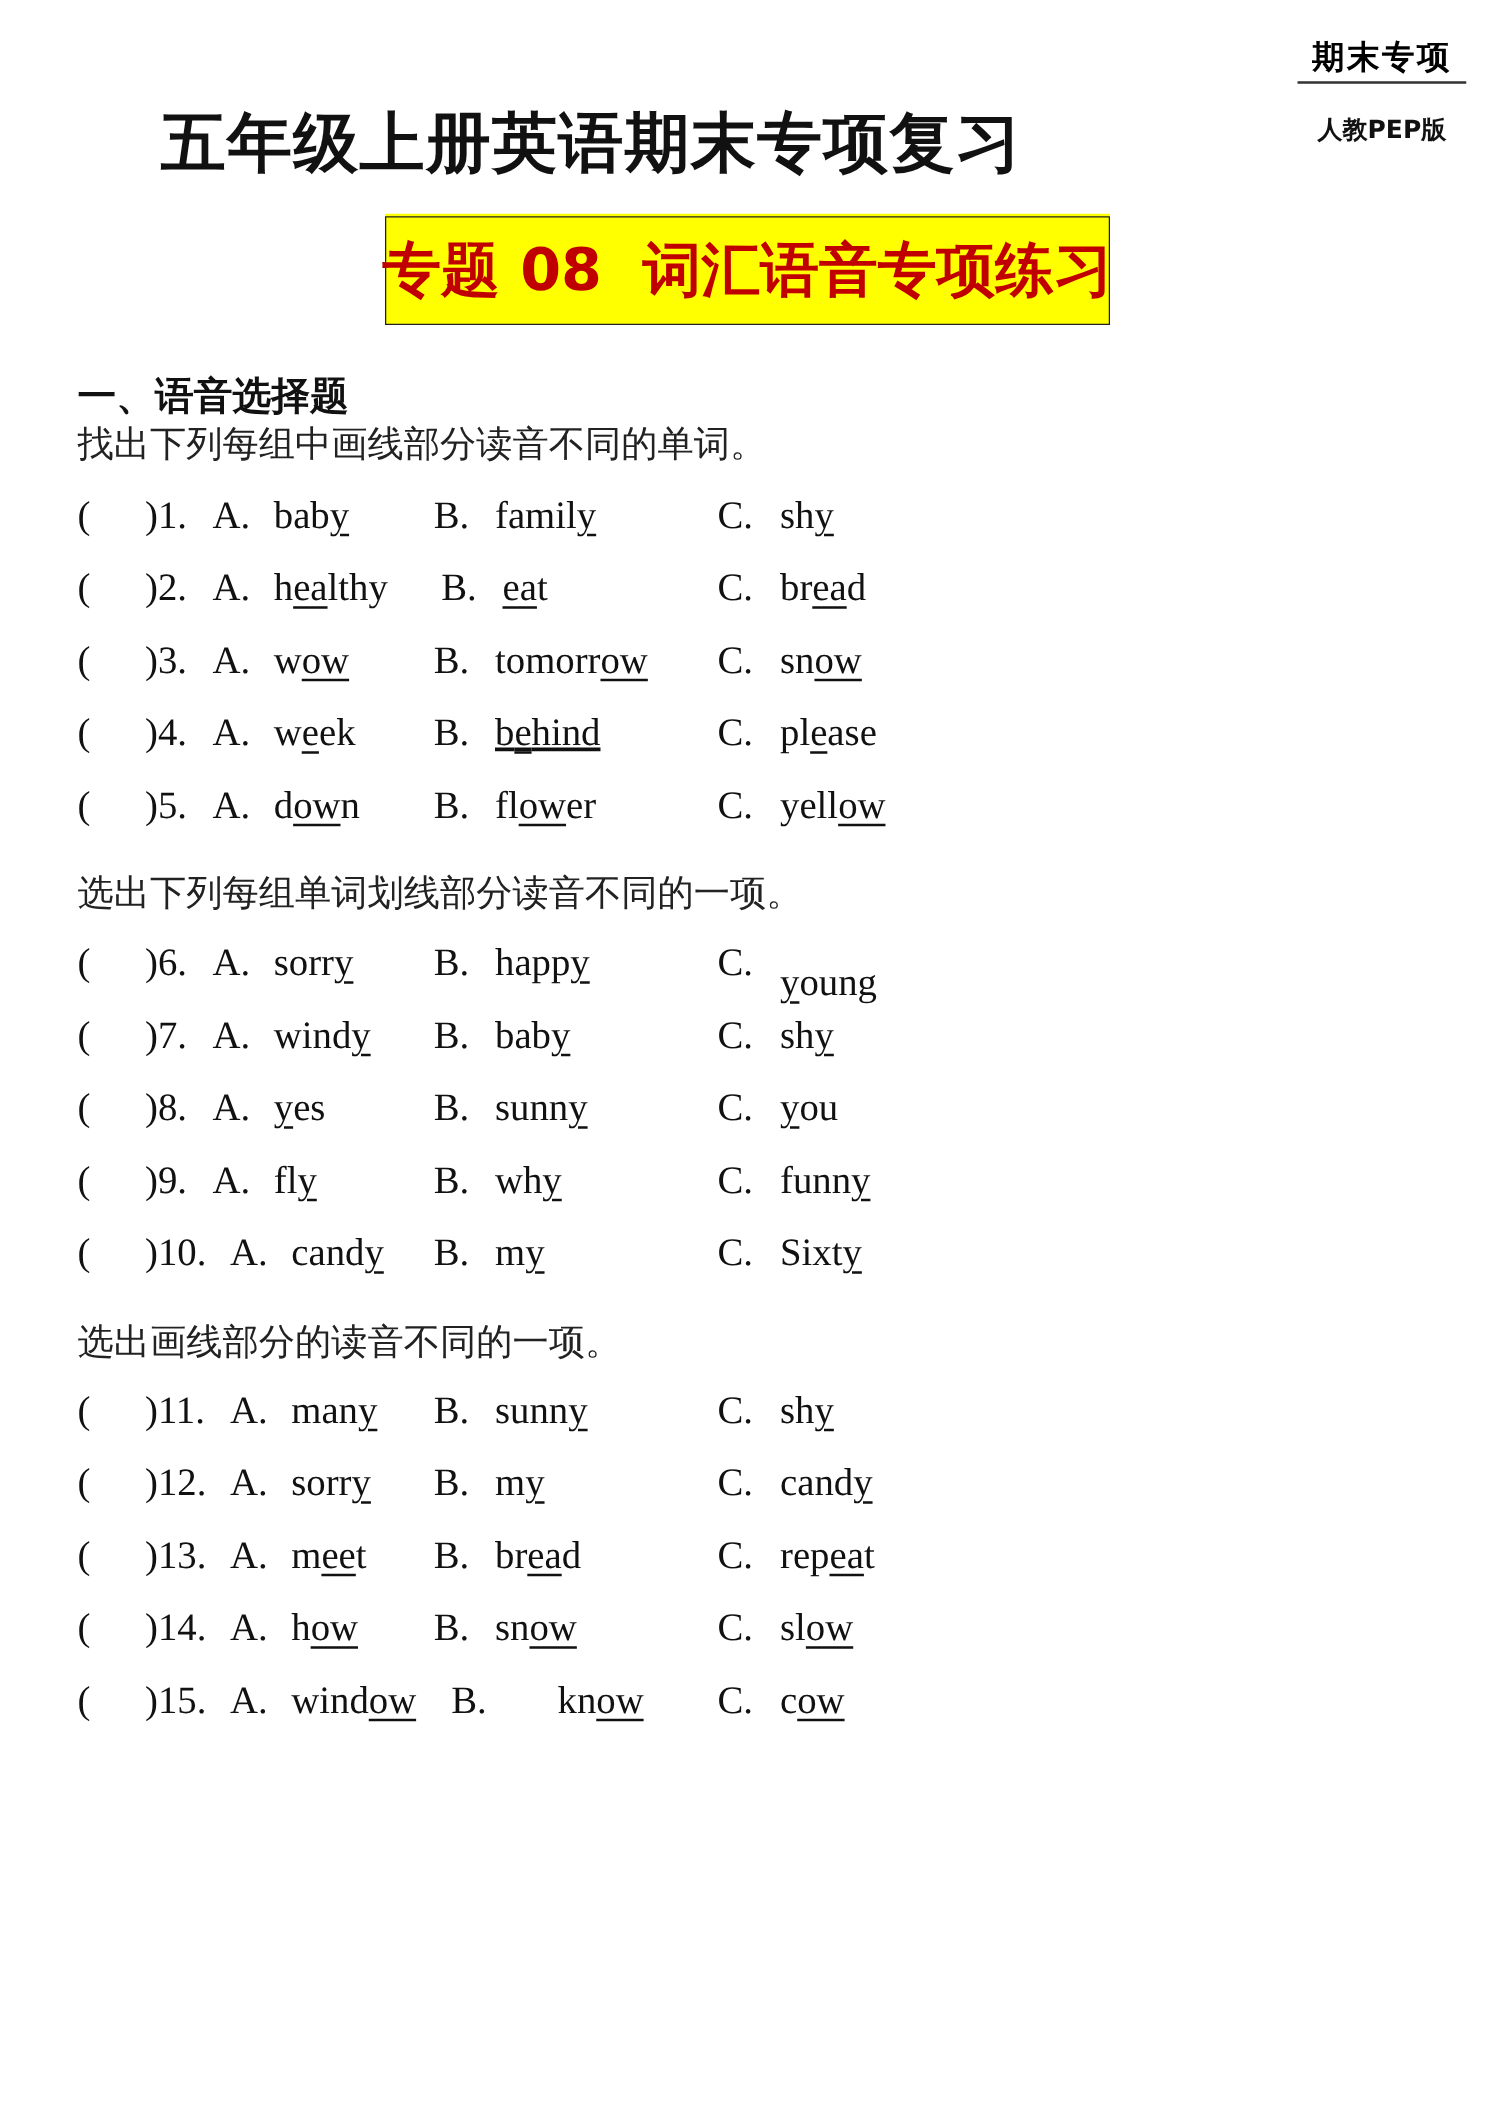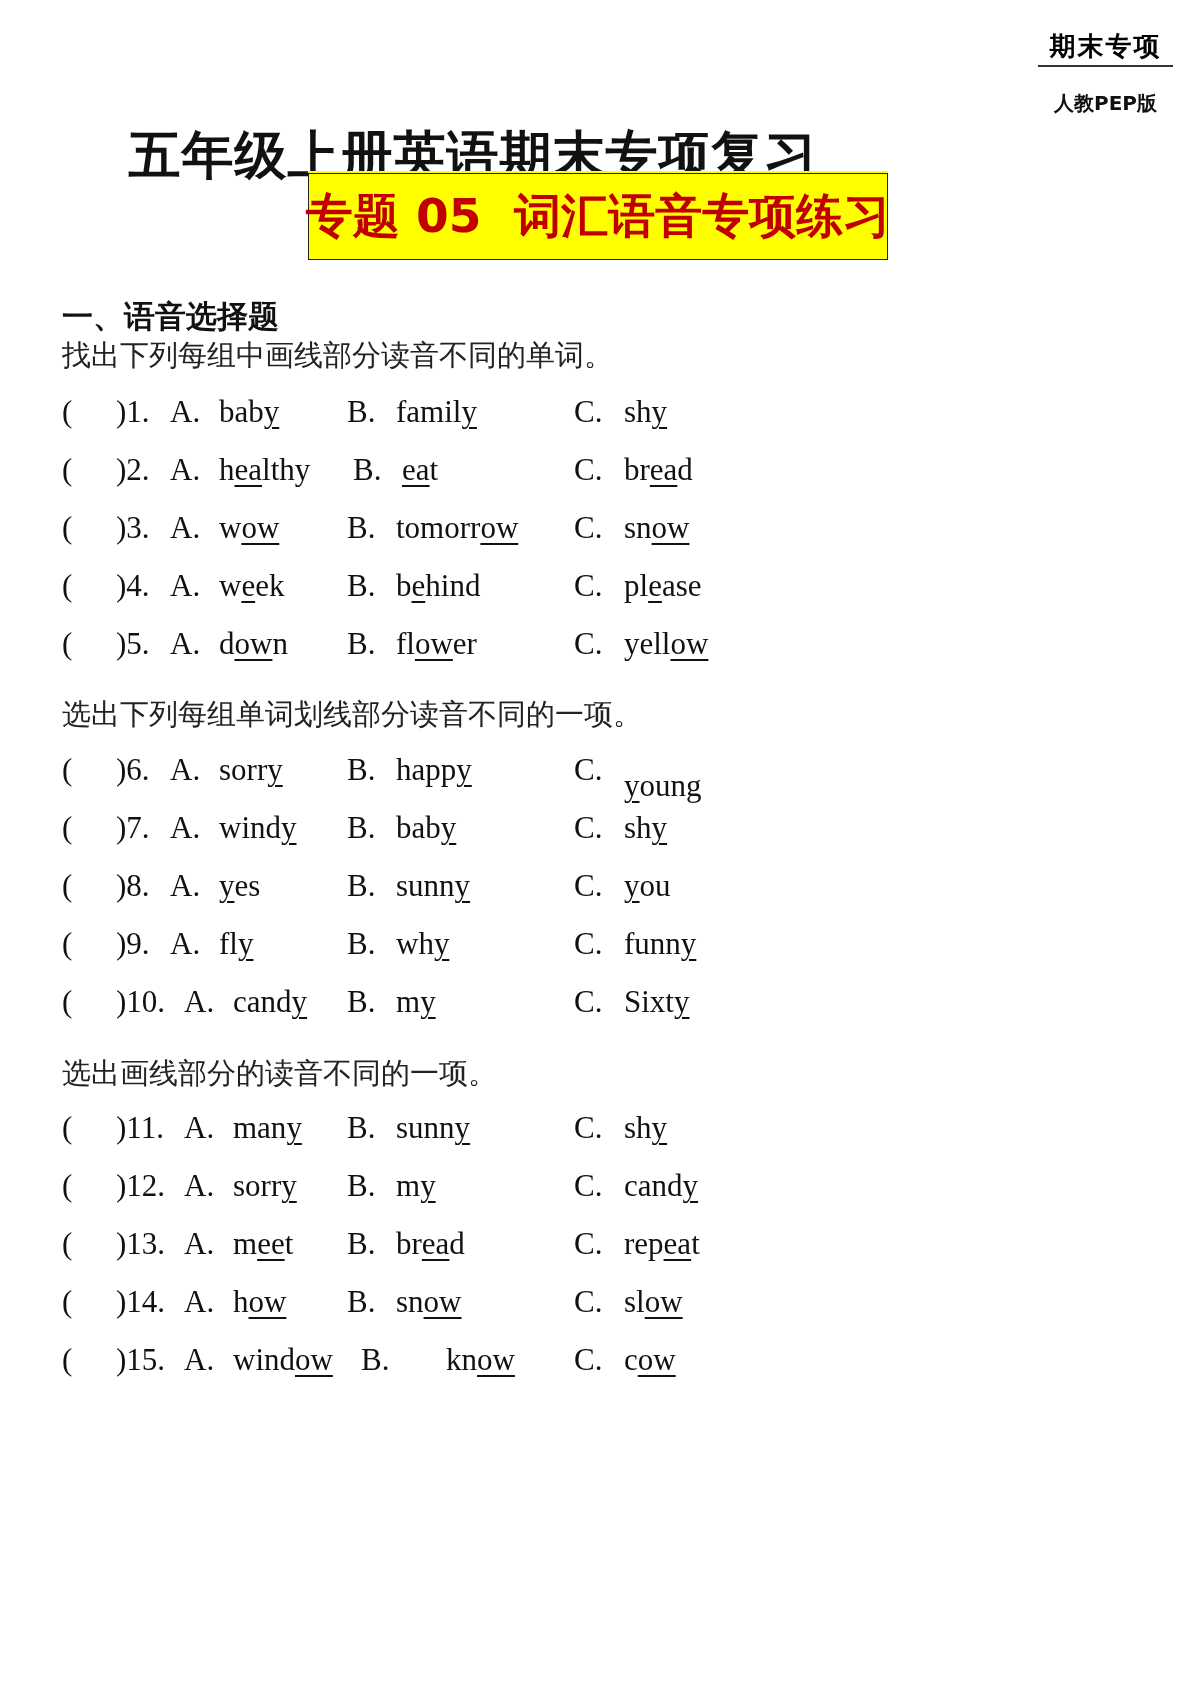--- a/index.html
+++ b/index.html
@@ -6,21 +6,21 @@
   body { width: 1191px; height: 1684px; position: relative; overflow: hidden;
          font-family: "Liberation Serif", "DejaVu Serif", serif; color: #111; }
   .badge { position: absolute; left: 1038px; top: 30px; width: 135px; text-align: center; }
   .badge-top { font-family: "DejaVu Serif", serif; font-weight: bold; color: #000000;
                font-size: 26px; letter-spacing: 2px; line-height: 32px; }
   .badge-rule { height: 2px; background: #333; margin: 3px 0 4px 0; }
   .badge-bot { font-family: "DejaVu Sans", sans-serif; font-weight: bold; color: #111;
                font-size: 20px; line-height: 24px; margin-top: 24px; }
   .title { position: absolute; left: 0; width: 946px; top: 80px; text-align: center;
            font-family: "DejaVu Sans", sans-serif; font-weight: bold; font-size: 52px;
-           letter-spacing: 1px; color: #111; margin-top: 41px; }
+           letter-spacing: 1px; color: #111; }
   .banner { position: absolute; left: 308px; top: 173px; width: 580px; height: 87px;
             background: #ffff00; border: 1.5px solid #222; box-sizing: border-box;
             display: flex; align-items: center; justify-content: center; }
   .banner-top { position: absolute; left: 308px; top: 171px; width: 580px; height: 6px; background: #ffff00; }
   .banner-text { font-family: "DejaVu Sans", sans-serif; font-weight: bold; color: #c00000;
                  font-size: 47px; white-space: pre; letter-spacing: 0px; }
   .section-head { position: absolute; left: 62px; top: 296px; font-family: "DejaVu Serif", serif;
                   font-weight: bold; font-size: 31px; }
   .instr { position: absolute; left: 62px; font-family: "DejaVu Serif", serif; font-size: 29px; color: #222; }
   .row { position: absolute; left: 62px; height: 40px; font-size: 31px; white-space: nowrap; }
@@ -35,21 +35,21 @@
 <div class="badge">
   <div class="badge-top">期末专项</div>
   <div class="badge-rule"></div>
   <div class="badge-bot">人教PEP版</div>
 </div>
 
 <div class="title">五年级上册英语期末专项复习</div>
 
 <div class="banner-top"></div>
 <div class="banner">
-  <span class="banner-text">专题 05  词汇语音专项练习</span>
+  <span class="banner-text">专题 08  词汇语音专项练习</span>
 </div>
 
 <div class="section-head">一、语音选择题</div>
 
 <div id="questions">
     <div class="instr" style="top: 336px;">找出下列每组中画线部分读音不同的单词。</div>
     <div class="row" style="top: 394px; width: 760px;">
       <span class="cell paren-l">(</span>
       <span class="cell num">)1.</span>
       <span class="cell" style="left: 108px;">A.</span>
@@ -78,21 +78,21 @@
       <span class="cell" style="left: 334px;"><span>tomorr</span><u>ow</u><span></span></span>
       <span class="cell" style="left: 512px;">C.</span>
       <span class="cell" style="left: 562px;"><span>sn</span><u>ow</u><span></span></span>
     </div>
     <div class="row" style="top: 568px; width: 760px;">
       <span class="cell paren-l">(</span>
       <span class="cell num">)4.</span>
       <span class="cell" style="left: 108px;">A.</span>
       <span class="cell" style="left: 157px;"><span>w</span><u>e</u><span>ek</span></span>
       <span class="cell" style="left: 285px;">B.</span>
-      <span class="cell" style="left: 334px;"><span>b</span><u>e</u><span>hind</span></span>
+      <span class="cell" style="left: 334px; text-decoration: underline;"><span>b</span><u>e</u><span>hind</span></span>
       <span class="cell" style="left: 512px;">C.</span>
       <span class="cell" style="left: 562px;"><span>pl</span><u>e</u><span>ase</span></span>
     </div>
     <div class="row" style="top: 626px; width: 760px;">
       <span class="cell paren-l">(</span>
       <span class="cell num">)5.</span>
       <span class="cell" style="left: 108px;">A.</span>
       <span class="cell" style="left: 157px;"><span>d</span><u>ow</u><span>n</span></span>
       <span class="cell" style="left: 285px;">B.</span>
       <span class="cell" style="left: 334px; text-align: center;"><span>fl</span><u>ow</u><span>er</span></span>

